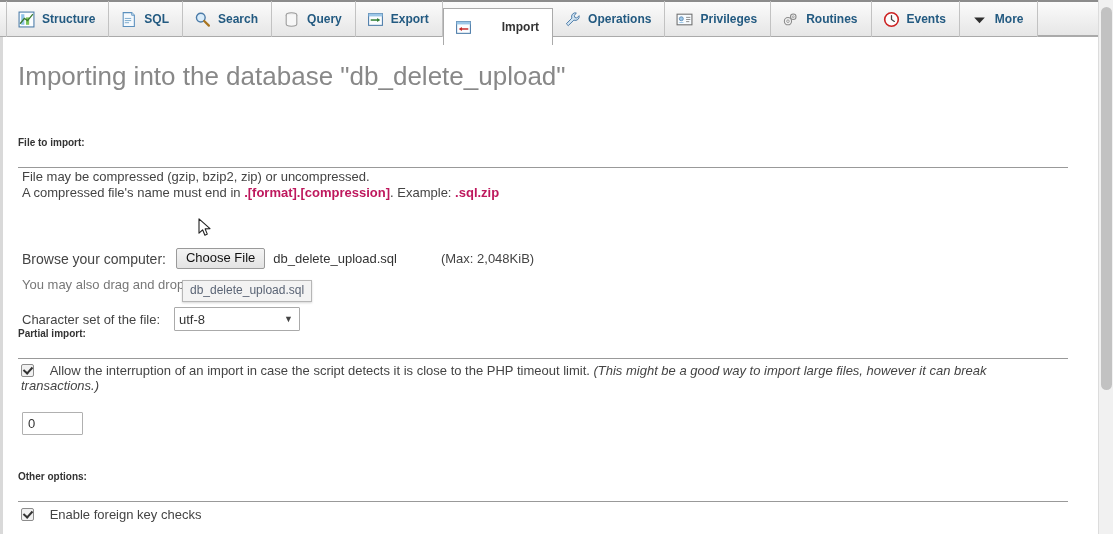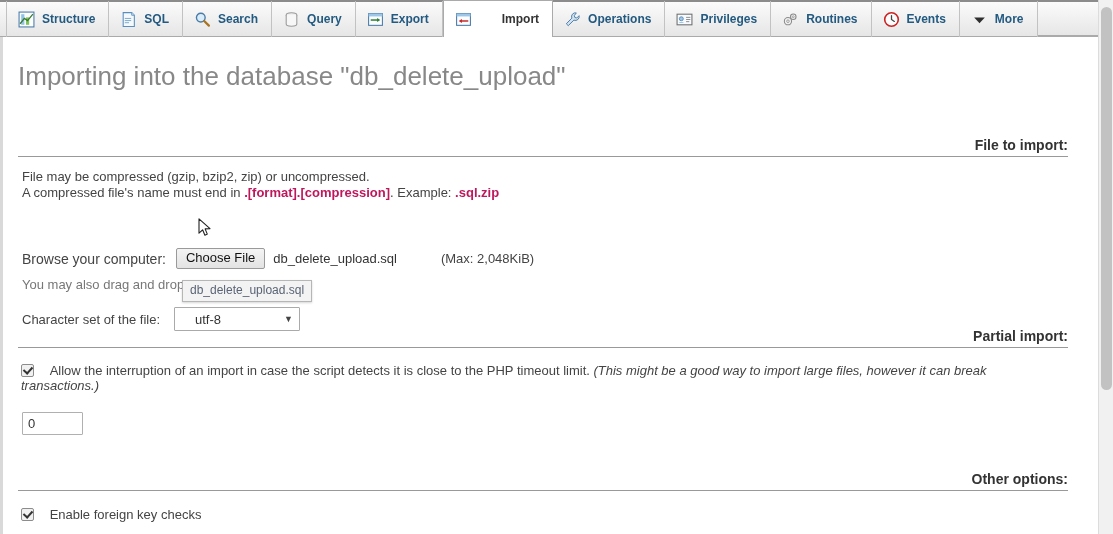--- a/index.html
+++ b/index.html
@@ -67,21 +67,21 @@
     border-left: 1px solid #c2c2c2;
     margin-left: 6px;
   }
   .tab.active {
     background: #ffffff;
     border-left: 1px solid #aaaaaa;
     border-right: 1px solid #aaaaaa;
     border-top: 1px solid #aaaaaa;
     color: #333333;
     height: 37px;
-    margin-top: 0;
+    margin-top: 8px;
     gap: 30px;
   }
   .tab-label { line-height: 1; }
   .tab-icon {
     width: 17px;
     height: 17px;
     flex: 0 0 17px;
     display: block;
   }
   #tabbar-filler {
@@ -116,27 +116,26 @@
     color: #888888;
     letter-spacing: 0px;
     white-space: nowrap;
   }
 
   
   .section-head {
     position: absolute;
     left: 18px;
     width: 1050px;
-    font-size: 14px;
+    font-size: 10px;
     font-weight: bold;
     color: #333333;
-    padding-bottom: 3px;
+    padding-bottom: 19px;
     border-bottom: 1px solid #999999;
     box-sizing: border-box;
-    text-align: right;
   }
 
   .row-text {
     position: absolute;
     left: 22px;
     font-size: 13px;
     color: #444444;
     white-space: nowrap;
   }
   .row-text.wrap { white-space: normal; width: 1040px; }
@@ -217,21 +216,21 @@
   }
   .select-box {
     width: 126px;
     height: 24px;
     box-sizing: border-box;
     border: 1px solid #aaaaaa;
     background: #ffffff;
     border-radius: 1px;
     display: flex;
     align-items: center;
-    padding: 0 6px 0 20px;
+    padding: 0 6px 0 4px;
     font-size: 13px;
     color: #333333;
     cursor: pointer;
     justify-content: space-between;
   }
   .select-caret {
     font-size: 9px;
     color: #444444;
     line-height: 1;
   }

